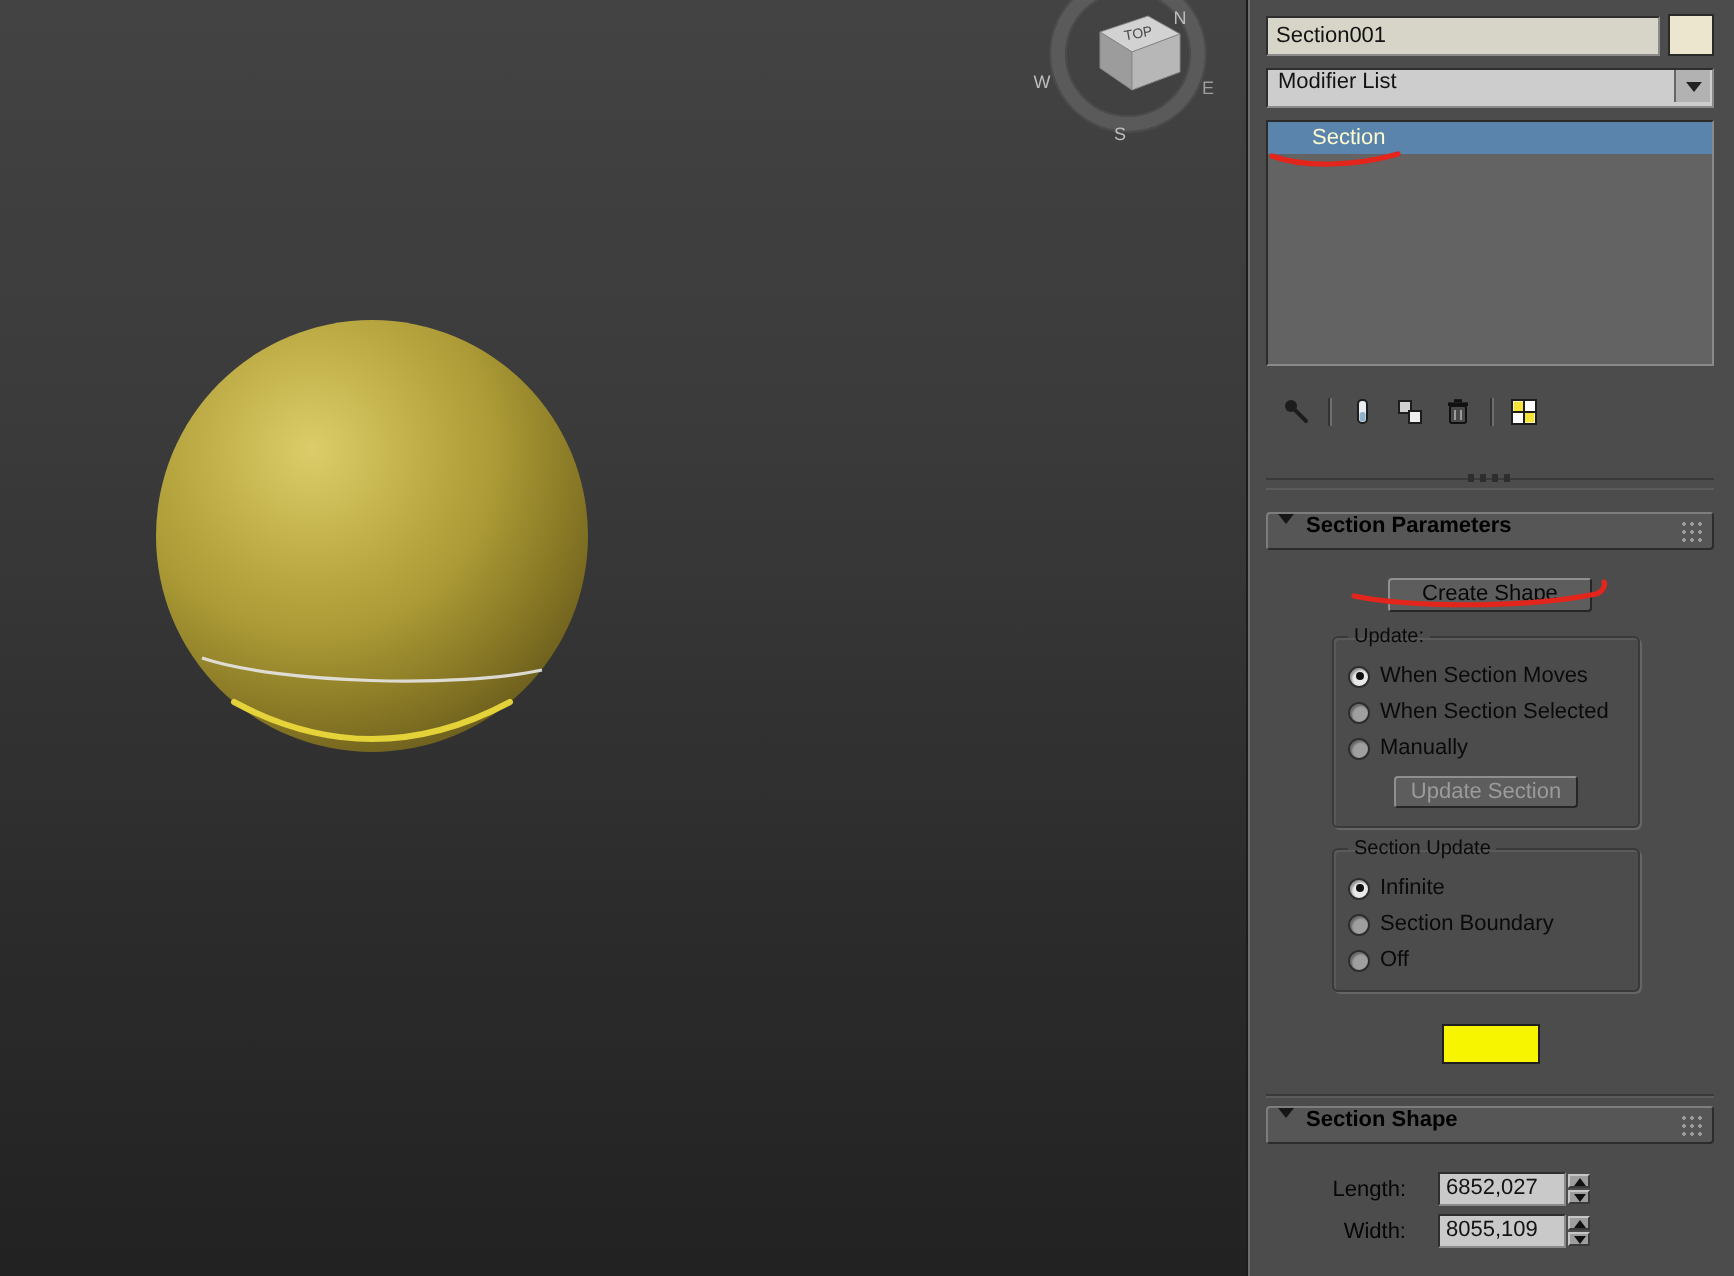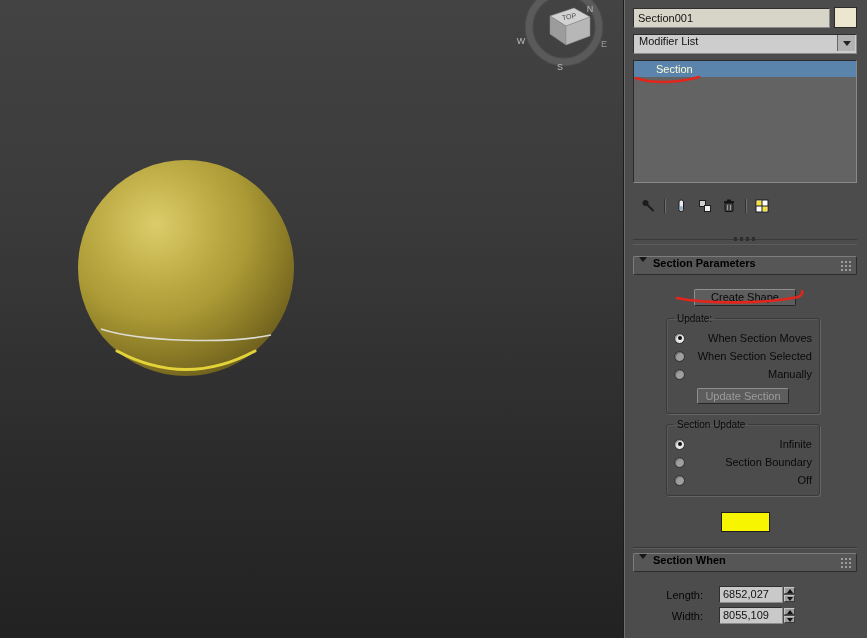--- a/index.html
+++ b/index.html
@@ -82,21 +82,21 @@
 
   fieldset.group{
     margin:7px 0 0 33px;width:154px;box-sizing:border-box;
     border:1px solid #3a3a3a;border-radius:3px;
     box-shadow:1px 1px 0 rgba(255,255,255,.14), inset 1px 1px 0 rgba(255,255,255,.08);
     padding:2px 7px 9px;min-width:0;
   }
   fieldset.g2{margin-top:5px;}
   legend{font-size:10px;color:#0a0a0a;padding:0 3px;}
 
-  .radio-row{display:flex;align-items:center;margin-top:6px;gap:5px;justify-content:space-between;}
+  .radio-row{display:flex;align-items:center;margin-top:6px;gap:5px;}
   .radio{width:11px;height:11px;border-radius:50%;background:#9f9f9f;border:1px solid #2d2d2d;
     box-sizing:border-box;box-shadow:inset 1px 1px 1px rgba(0,0,0,.35);position:relative;flex:none;}
   .radio.checked{background:#e9e9e9;}
   .radio.checked::after{content:"";position:absolute;left:2.5px;top:2.5px;width:4px;height:4px;border-radius:50%;background:#101010;}
   .radio-label{font-size:11px;color:#0a0a0a;white-space:nowrap;}
 
   .color-chip{margin:16px auto 0;width:47px;height:18px;border:1px solid #1f1f1f;}
 
   .divider2{margin-top:15px;border-top:1px solid #393939;box-shadow:0 1px 0 rgba(255,255,255,.09);height:0;}
 
@@ -253,21 +253,21 @@
         <span class="radio-label">Off</span>
       </div>
     </fieldset>
 
     <div class="color-chip" style="background-color: rgb(248, 245, 0);"></div>
 
     <div class="divider2"></div>
 
     <div class="rollout-header rh2">
       <span class="rollout-arrow"></span>
-      <span>Section When</span>
+      <span>Section Shape</span>
       <span class="grip-dots"></span>
     </div>
 
     <div class="size-row">
       <span class="size-label">Length:</span>
       <span class="spin-field">6852,027</span>
       <span class="spinner">
         <span class="spin-btn">
             <span class="tri-up"></span>
           </span>

